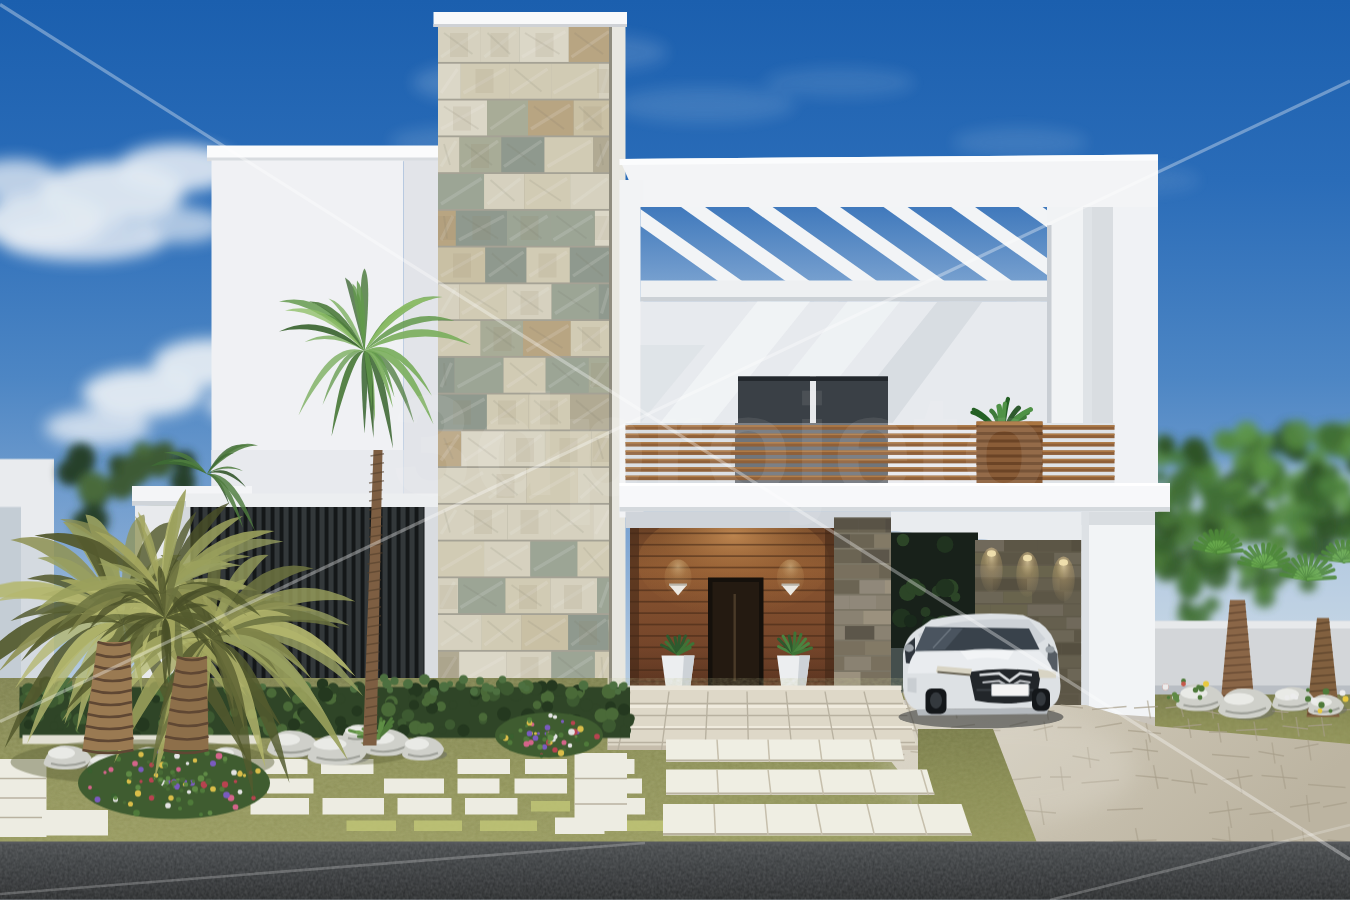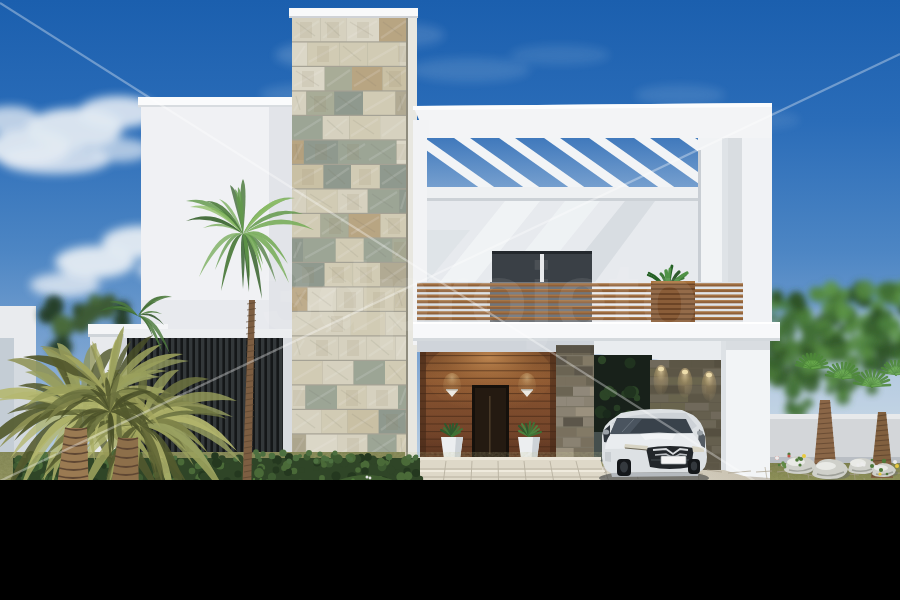--- a/index.html
+++ b/index.html
@@ -1,16 +1,16 @@
 <!DOCTYPE html>
 <html><head>
 <meta charset="utf-8">
 <style>
 html,body{margin:0;padding:0;background:#000;font-family:"Liberation Sans",sans-serif;}
-#scene{width:900px;height:480px;overflow:hidden;}
+#scene{width:900px;height:600px;overflow:hidden;}
 </style>
 </head>
 <body>
 
 <div id="scene">
 <svg width="900" height="600" viewBox="0 0 900 600">
 <defs>
 <linearGradient id="sky" x1="0" y1="0" x2="0" y2="1">
  <stop offset="0" stop-color="#1b5fae"></stop>
  <stop offset="0.20" stop-color="#2a6cb8"></stop>

